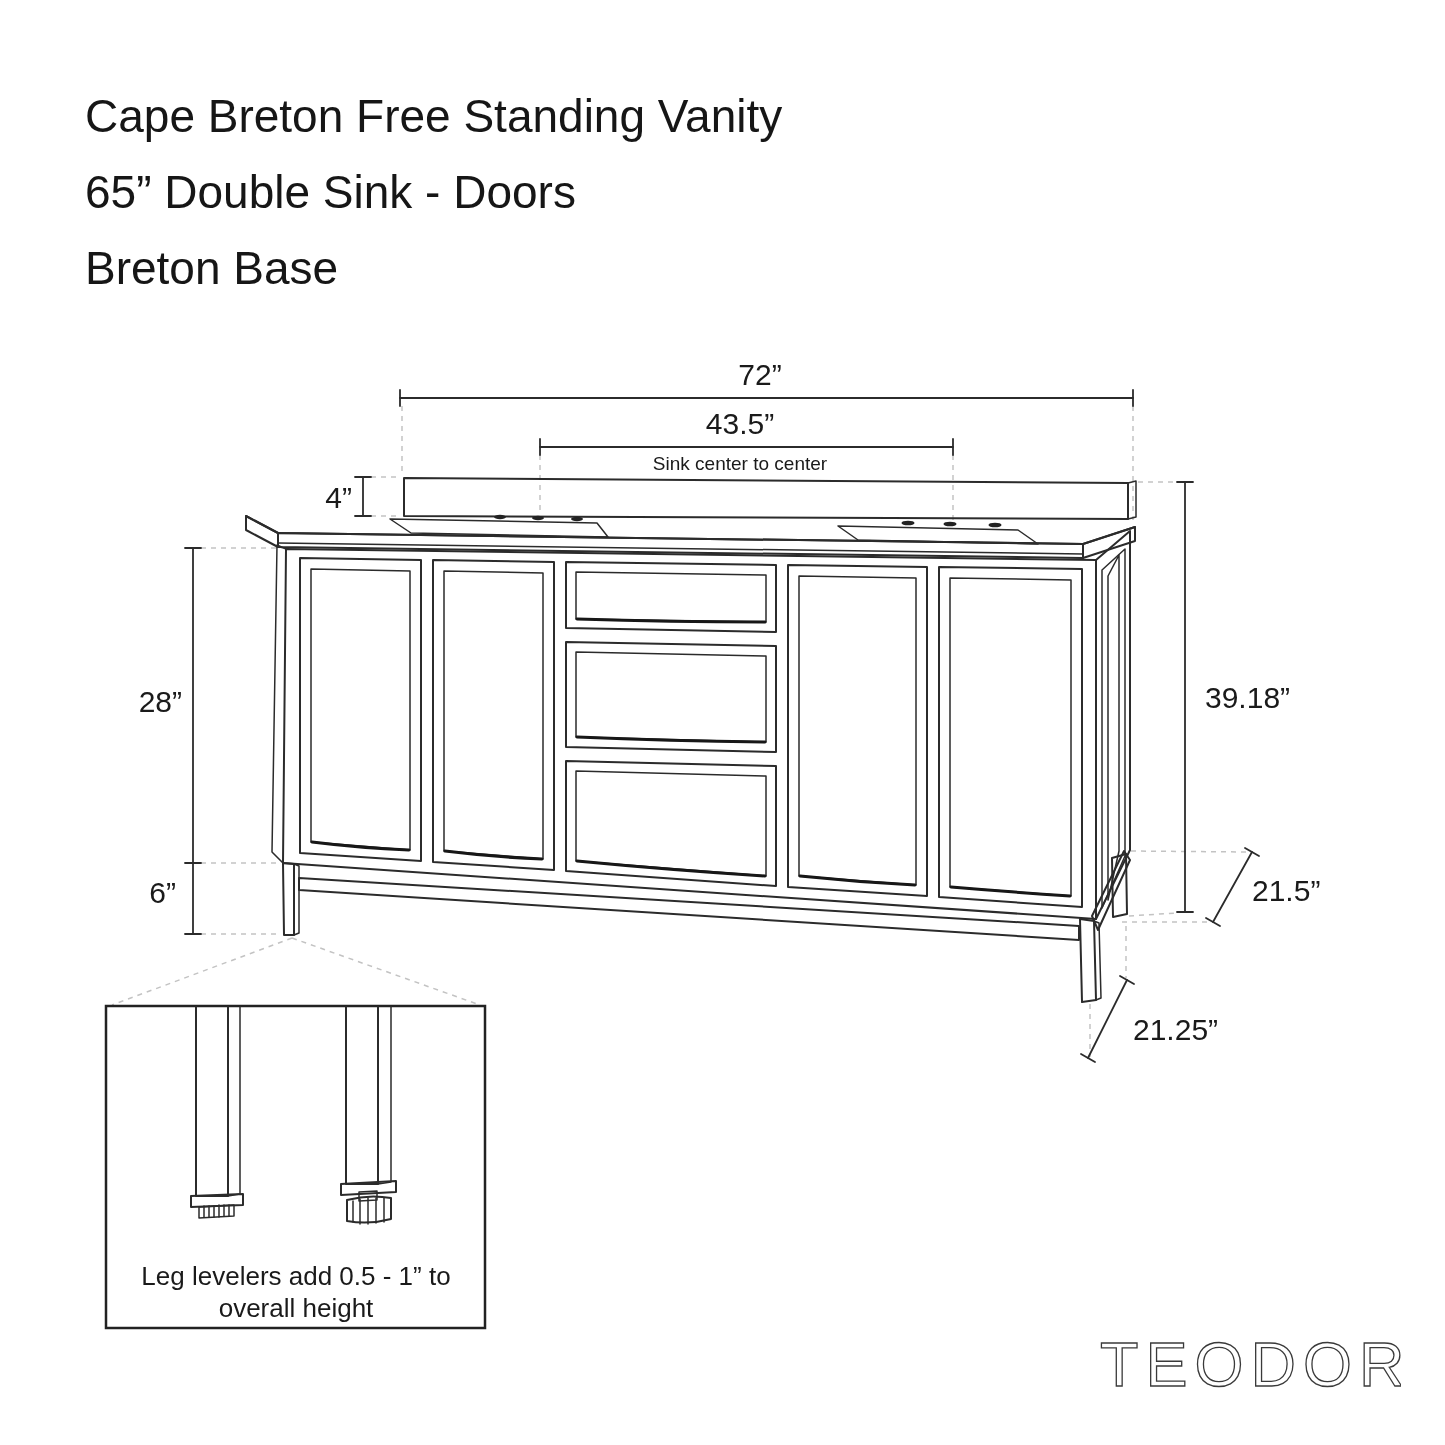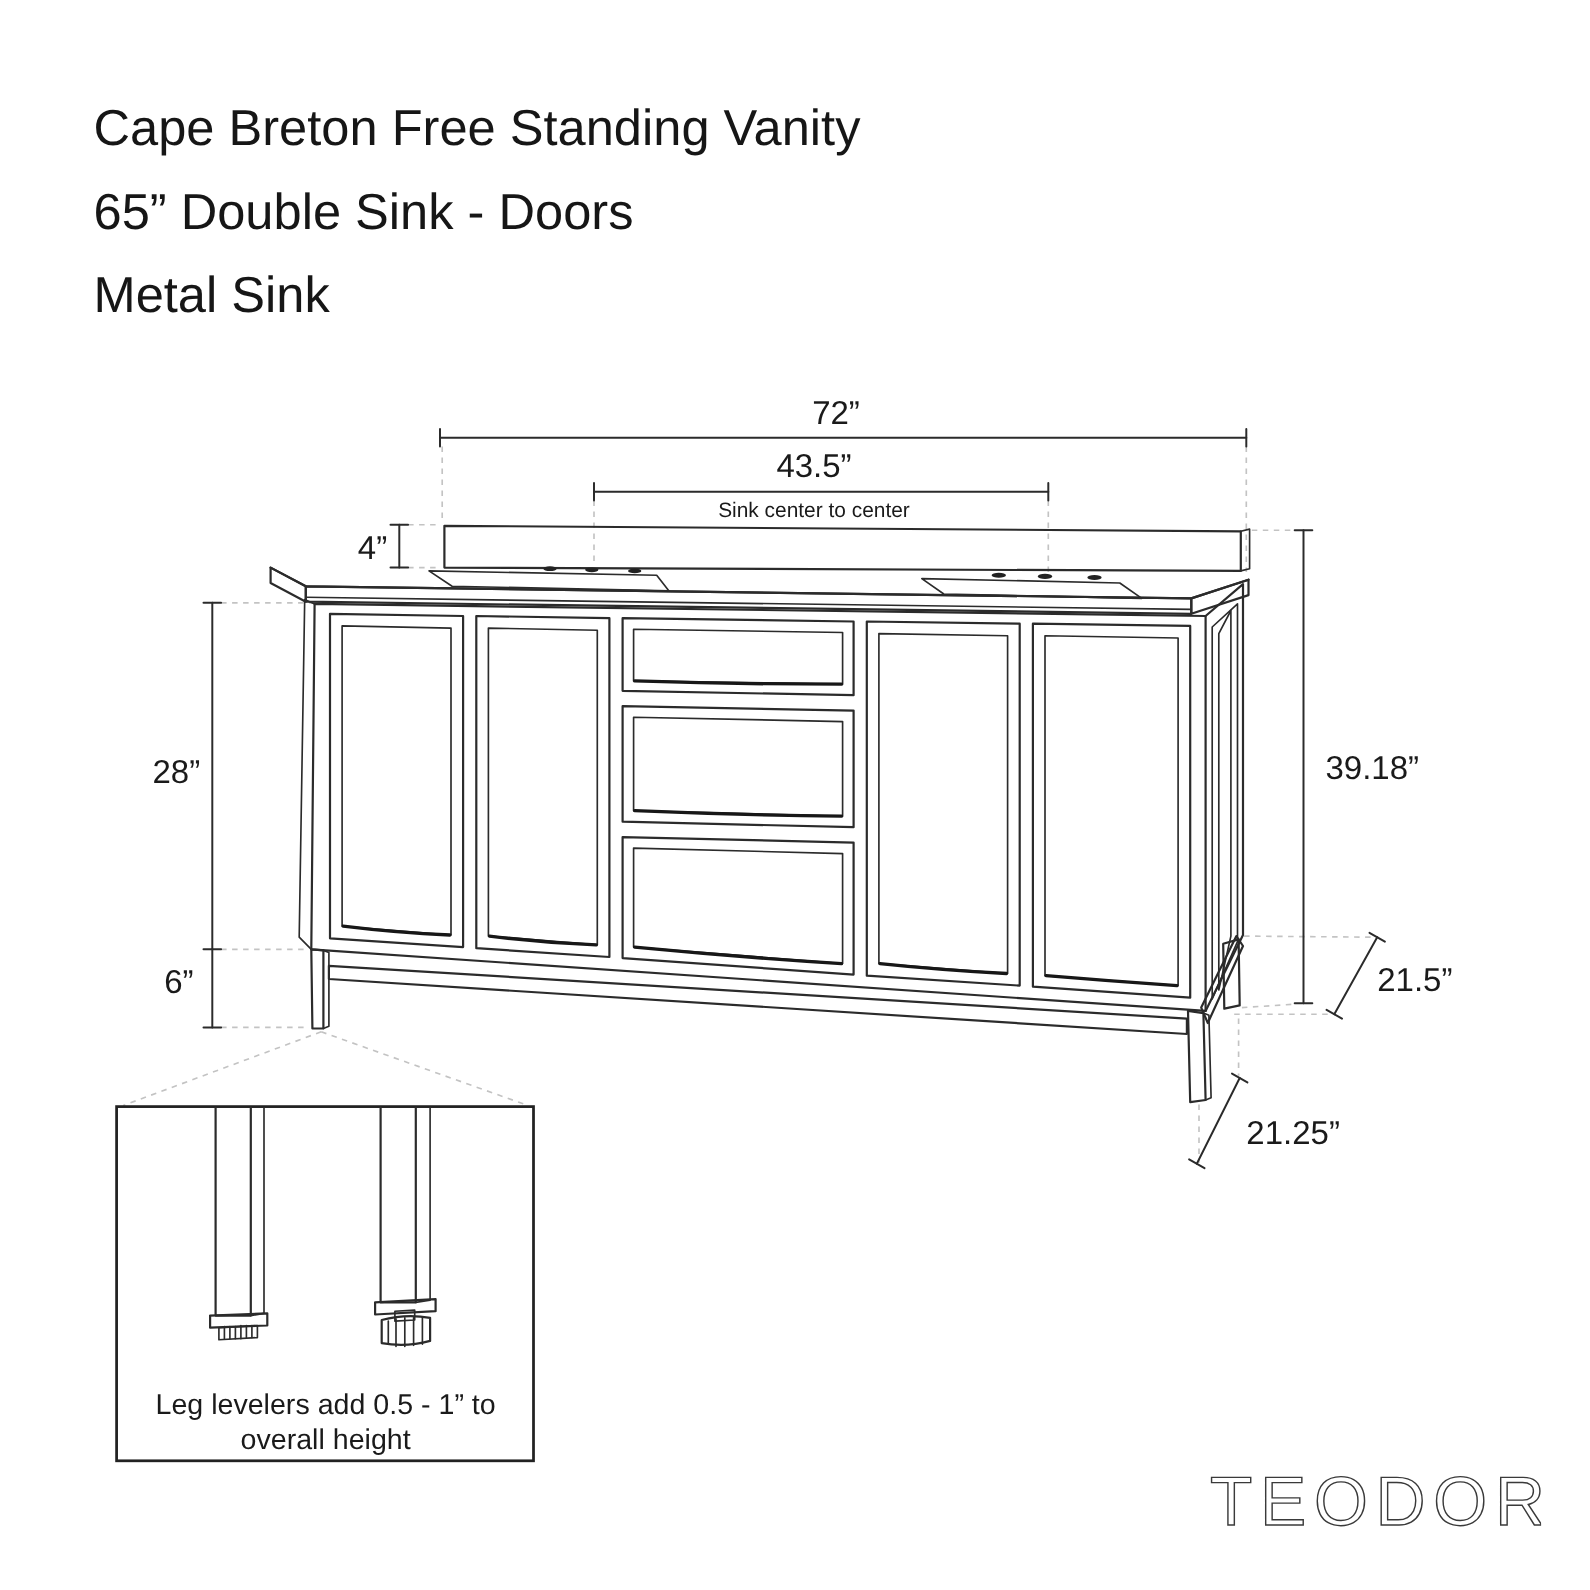--- a/index.html
+++ b/index.html
@@ -31,21 +31,21 @@
   .brand{fill:none;stroke:#3a3a3a;stroke-width:1.3;font-size:63px;letter-spacing:7px;font-family:"Liberation Sans",sans-serif;}
 </style>
 </head>
 <body>
 
 <div id="stage">
 
   <div id="title-block">
     <div>Cape Breton Free Standing Vanity</div>
     <div>65” Double Sink - Doors</div>
-    <div>Metal Sink</div>
+    <div>Breton Base</div>
   </div>
 
   <svg id="drawing" width="1445" height="1445" viewBox="0 0 1445 1445">
 
     <g>
 
       <path class="dash" d="M402,406 L402,474"></path>
       <path class="dash" d="M1133,406 L1133,520"></path>
 
       <path class="dash" d="M540,455 L540,512"></path>

